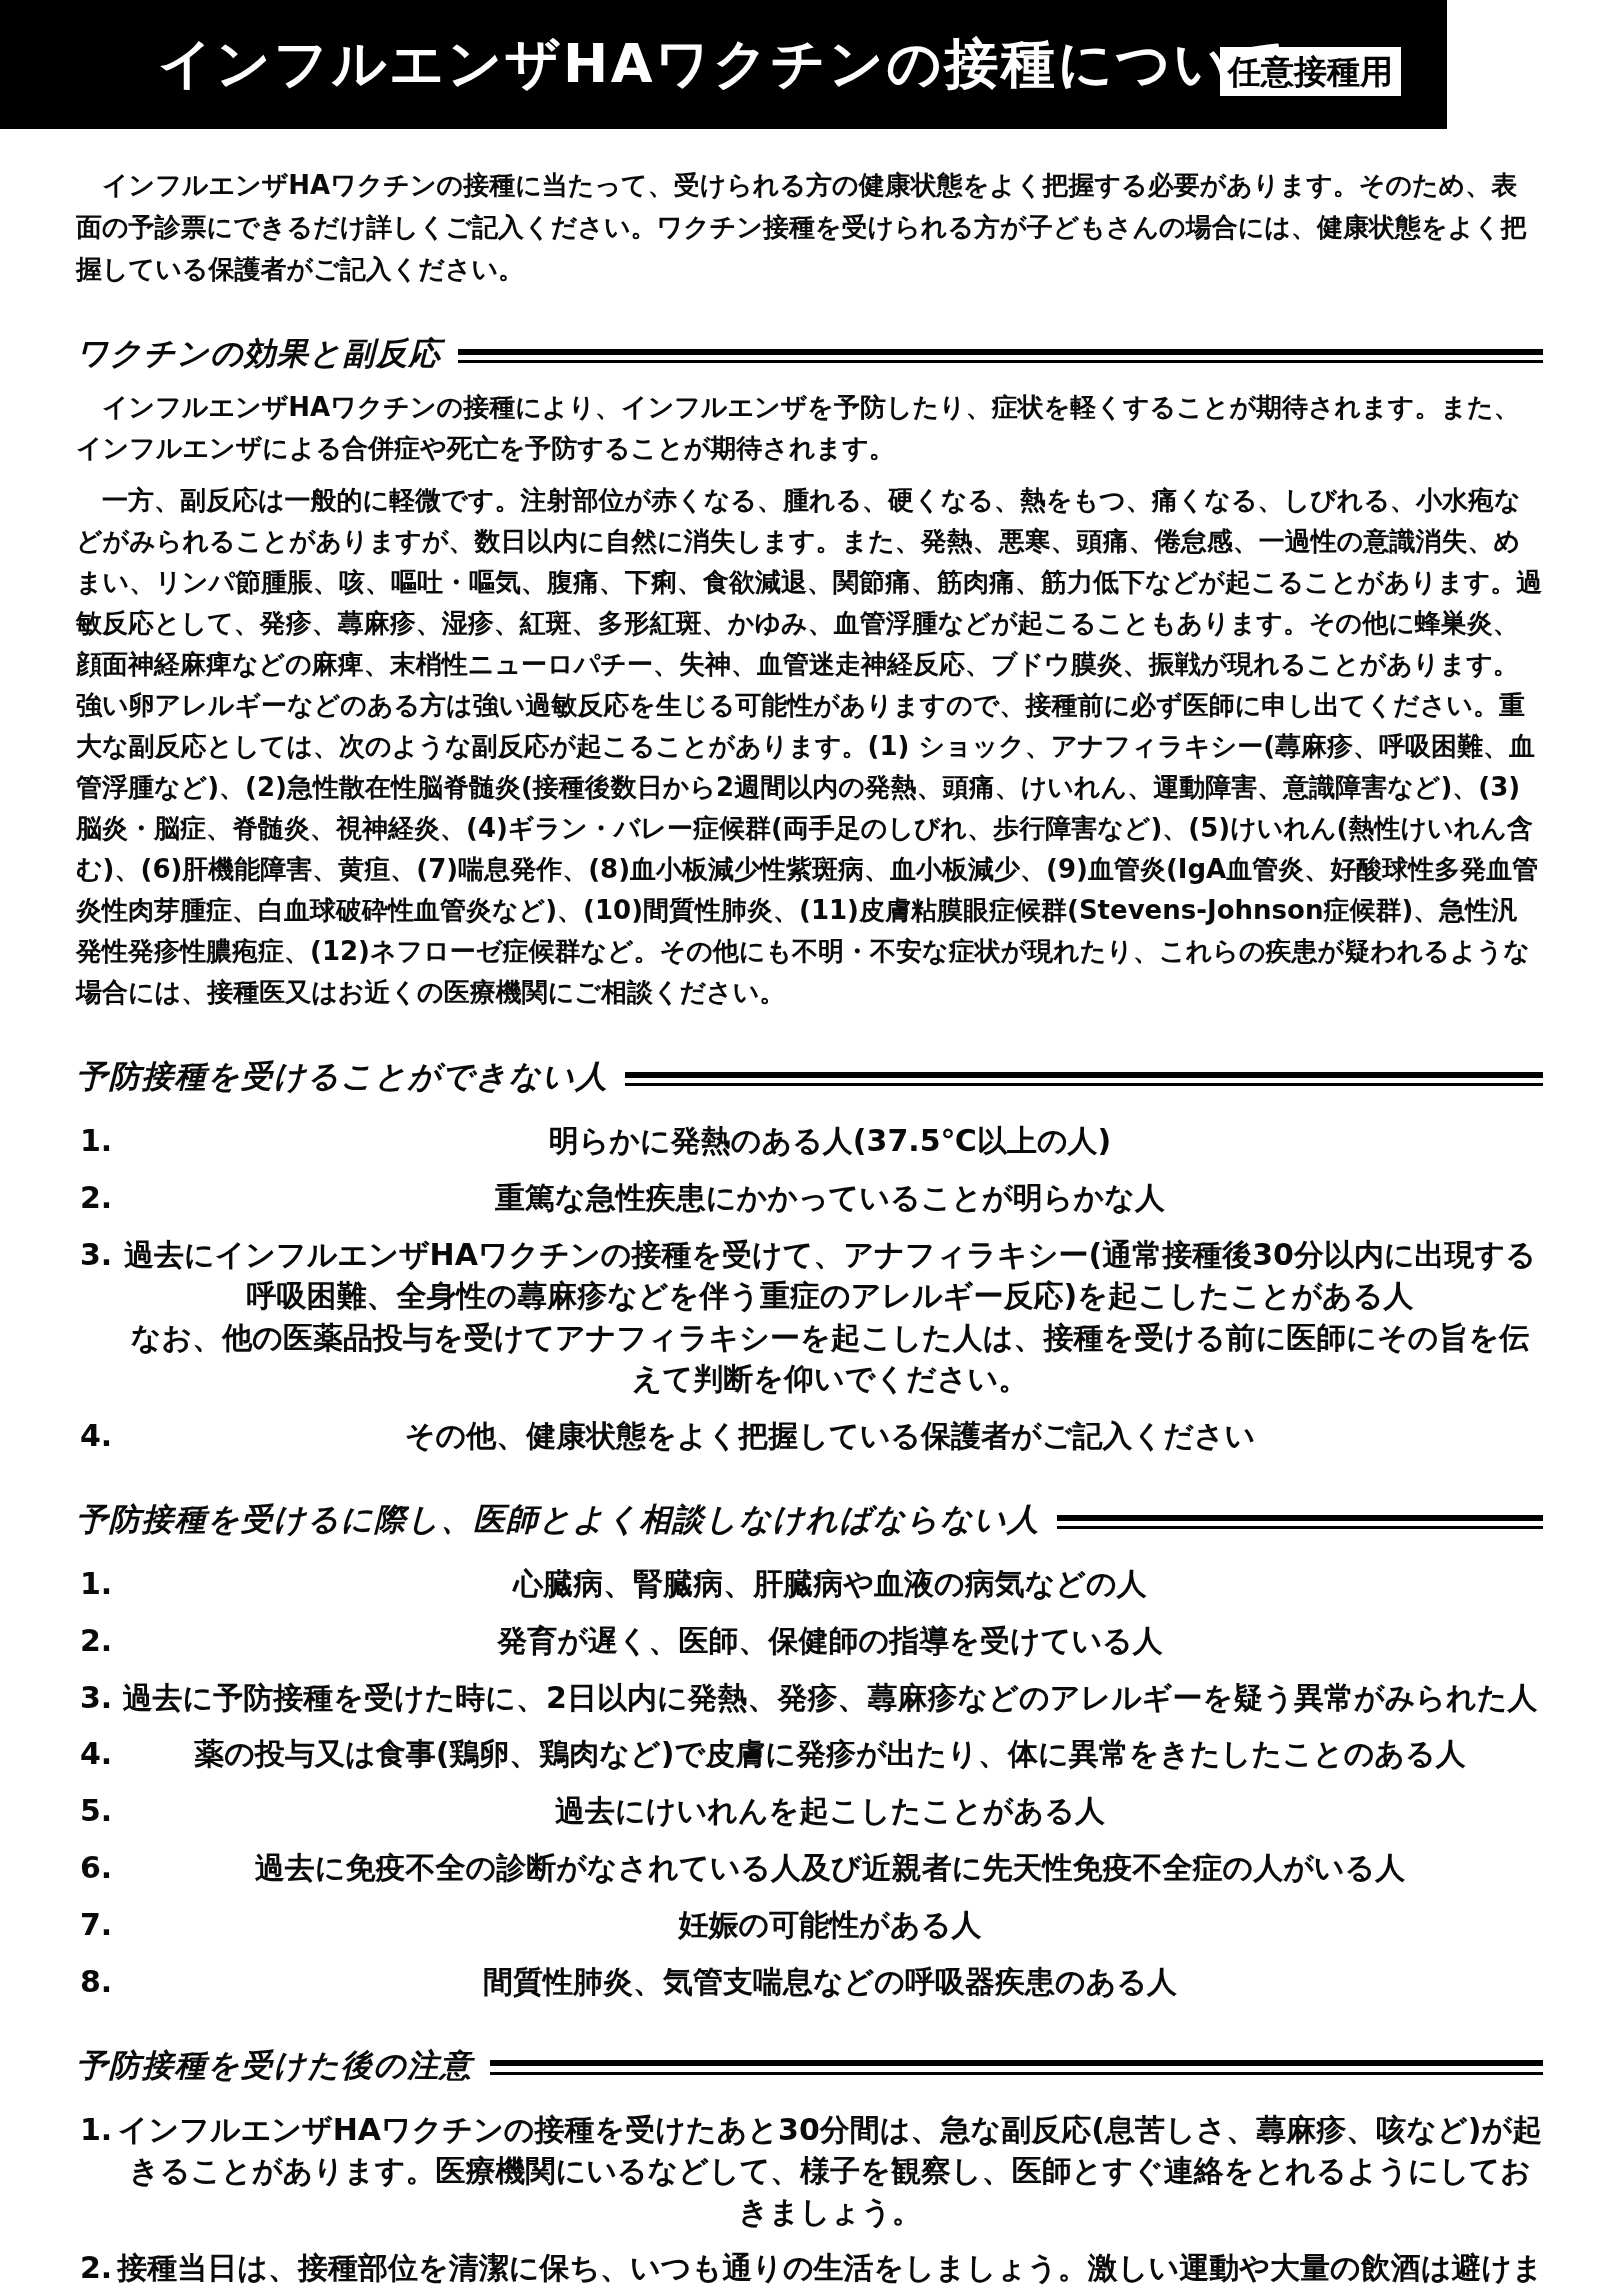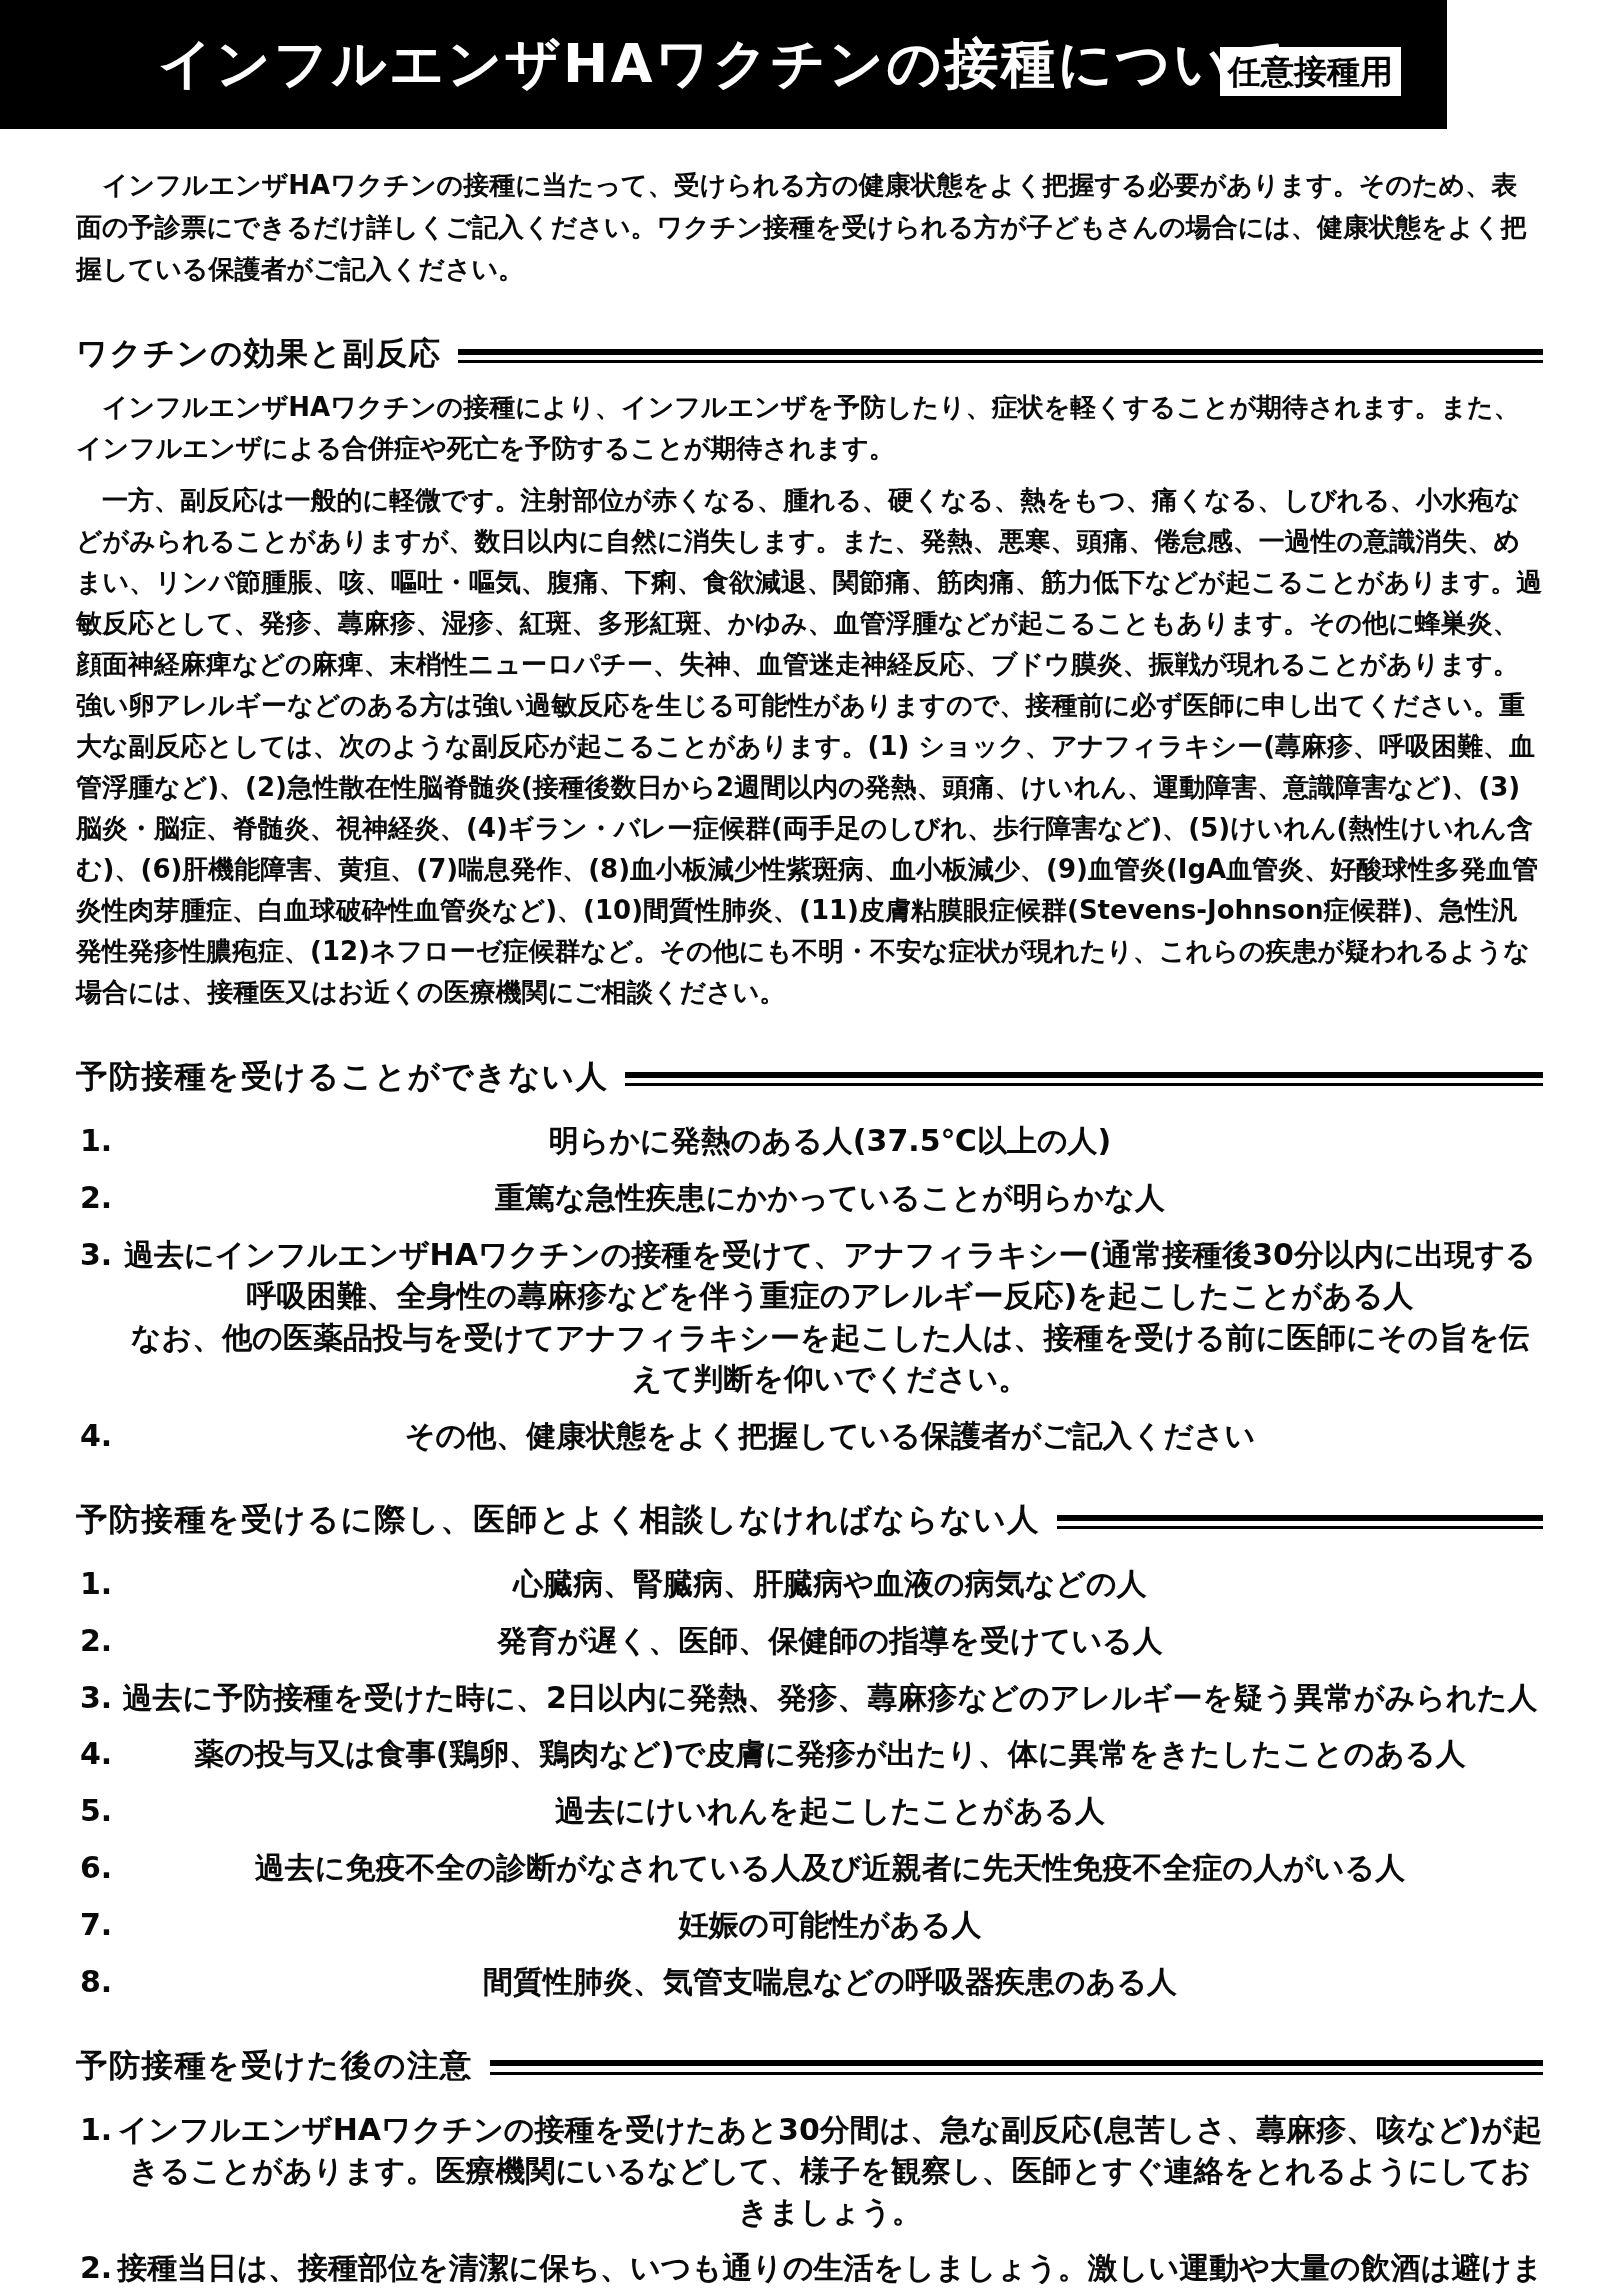--- a/index.html
+++ b/index.html
@@ -14,21 +14,21 @@
     background:#000; display:flex; align-items:center; justify-content:center;
   }
   .banner-title { color:#fff; font-size:54px; letter-spacing:2.6px; white-space:nowrap; }
   .badge {
     position:absolute; right:46px; top:47px; background:#fff; color:#000;
     font-size:33px; line-height:1; padding:7.9px 7.9px; white-space:nowrap;
   }
   
   .content { position:absolute; top:148px; left:76px; width:1467px; }
   .intro { font-size:26px; line-height:42px; text-indent:1em; margin:15.8px 0 0; }
-  .section-head { display:flex; align-items:center; margin-top:43px; }
+  .section-head { display:flex; align-items:center; margin-top:43px;font-style:italic; }
   .section-head .h { font-size:31.5px; letter-spacing:1.3px; white-space:nowrap; }
   .section-head .rule {
     flex:1; margin-left:17px; height:5.3px; align-self:center; margin-top:3.9px;
     border-top:6.6px solid #000; border-bottom:3.3px solid #000;
   }
   .body-par { font-size:26px; line-height:41px; text-indent:1em; margin:11.8px 0 0; }
   ol.list { list-style:none; counter-reset:n; margin:22px 0 0; padding:0; }
   ol.list li {
     counter-increment:n; position:relative; padding-left:41px;
     font-size:30px; line-height:41px; margin-top:15.8px;text-align:center;

